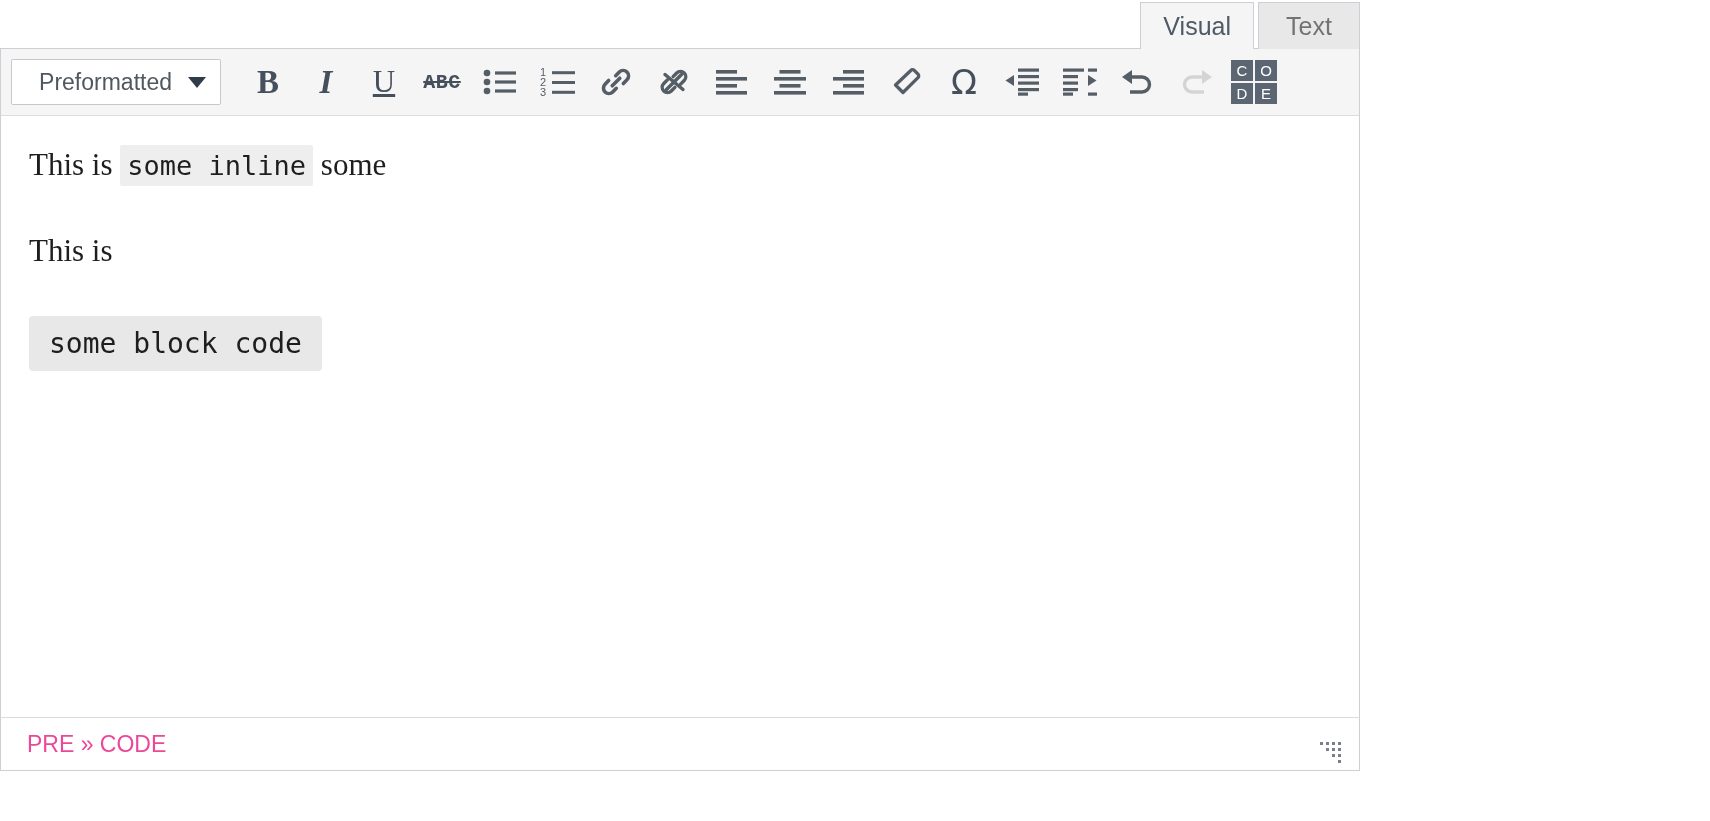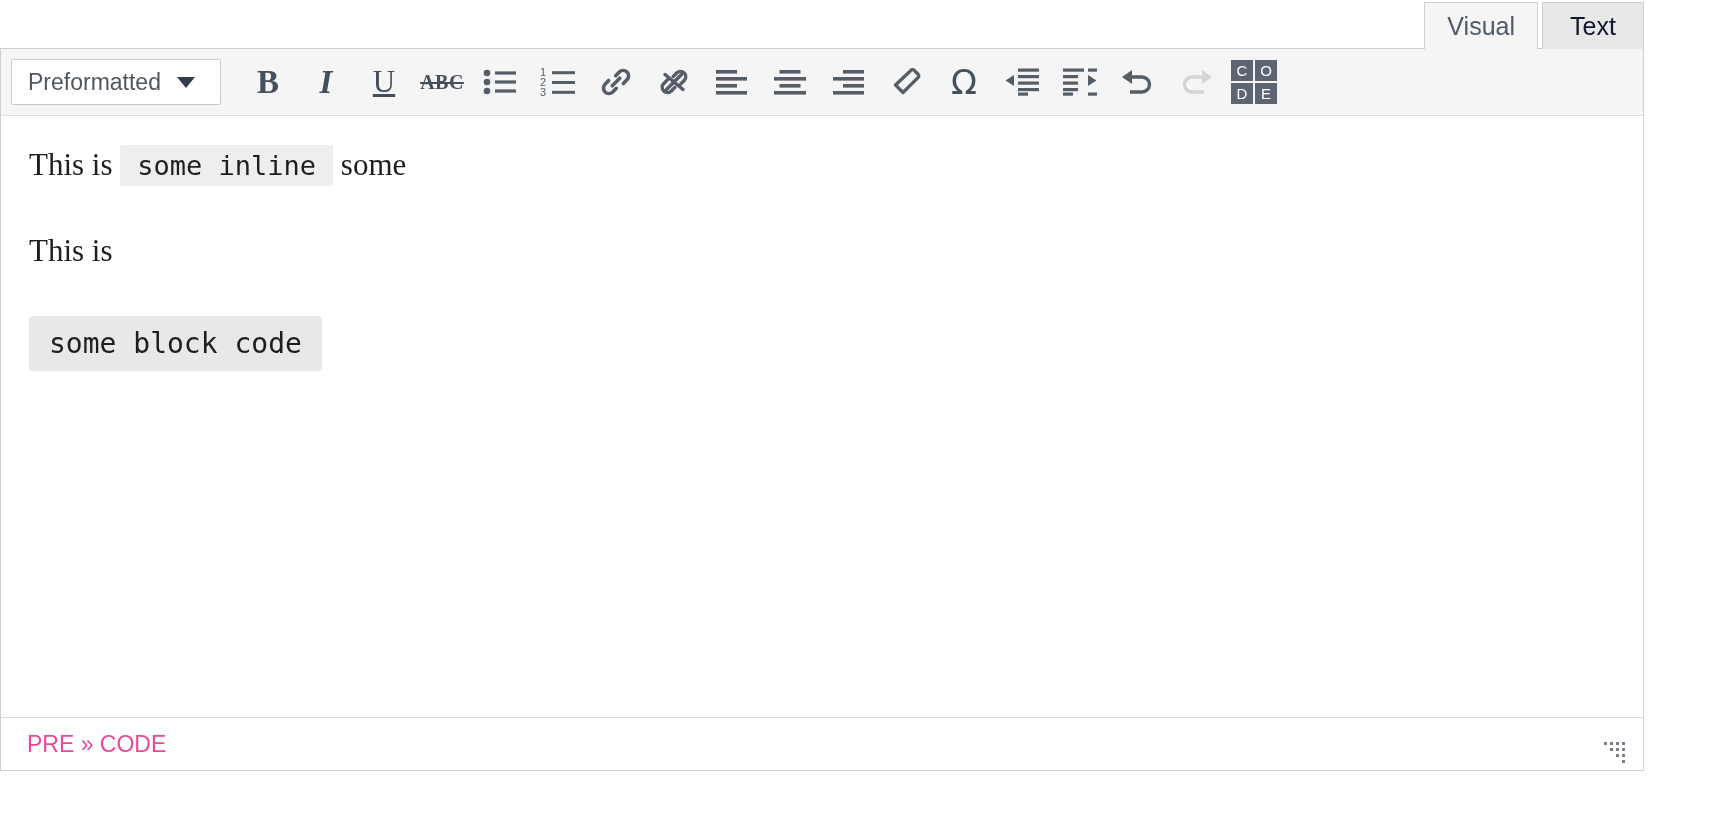--- a/index.html
+++ b/index.html
@@ -9,21 +9,21 @@
   }
   body {
     width: 1710px;
     height: 821px;
     font-family: "Liberation Sans", sans-serif;
     overflow: hidden;
   }
 
   .editor-wrap {
     position: relative;
-    width: 1644px;
+    width: 1360px;
     height: 821px;
     box-sizing: border-box;
   }
 
   
   .tabs-row {
     position: relative;
     height: 48px;
     display: flex;
     justify-content: flex-end;
@@ -33,21 +33,21 @@
   }
   .tab {
     box-sizing: border-box;
     height: 47px;
     min-width: 102px;
     padding: 0 22px;
     display: flex;
     align-items: center;
     justify-content: center;
     font-size: 25px;
-    color: #0f172a;
+    color: #737373;
     border: 1px solid #ccd0d4;
     border-bottom: none;
     background: #e8e8e8;
     position: relative;
     top: 1px;
     cursor: pointer;
   }
   .tab.active {
     background: #f5f5f5;
     color: #4f5a66;
@@ -72,21 +72,21 @@
 
   .format-select {
     box-sizing: border-box;
     height: 46px;
     min-width: 210px;
     background: #ffffff;
     border: 1px solid #c5c9cc;
     border-radius: 2px;
     display: flex;
     align-items: center;
-    justify-content: flex-start;
+    justify-content: flex-end;
     padding: 0 14px 0 16px;
     margin-right: 18px;
     cursor: pointer;
   }
   .format-select .label {
     font-size: 23px;
     color: #50575e;
   }
   .caret {
     width: 0;
@@ -108,21 +108,21 @@
     background: transparent;
     color: #555d66;
     flex: 0 0 auto;
   }
   .tbtn svg { display: block; }
   .tbtn.disabled { opacity: 0.38; cursor: default; }
 
   .bold-glyph   { font-family: "Liberation Serif", serif; font-weight: bold;  font-size: 33px; color:#46505c; }
   .italic-glyph { font-family: "Liberation Serif", serif; font-style: italic; font-weight: bold; font-size: 33px; color:#46505c; }
   .under-glyph  { font-family: "Liberation Serif", serif; font-size: 31px; color:#46505c; text-decoration: underline; }
-  .strike-glyph { font-family: Liberation Serif, serif; font-size: 20px; font-weight:bold; color:#46505c; text-decoration: line-through; letter-spacing:0.5px;}
+  .strike-glyph { font-family: Liberation Mono, monospace; font-size: 20px; font-weight:bold; color:#46505c; text-decoration: line-through; letter-spacing:0.5px;}
   .omega-glyph  { font-family: "DejaVu Sans", sans-serif; font-size: 34px; color:#46505c; line-height:1; }
 
   .code-icon {
     display: grid;
     grid-template-columns: 22px 22px;
     grid-template-rows: 21px 21px;
     gap: 2px;
   }
   .code-icon span {
     background: #5b6672;
@@ -149,21 +149,21 @@
     font-family: "Liberation Serif", serif;
     font-size: 31px;
     color: #1e1e1e;
     margin: 0 0 44px 0;
     line-height: 1.35;
   }
   .inline-code {
     font-family: "DejaVu Sans Mono", monospace;
     font-size: 27px;
     background: #eeeeef;
-    padding: 5px 17px;
+    padding: 5px 7px;
     border-radius: 2px;
     color: #1e1e1e;
   }
   .block-code {
     font-family: "DejaVu Sans Mono", monospace;
     font-size: 28px;
     background: #e8e8e9;
     border-radius: 4px;
     padding: 11px 20px;
     display: inline-block;

